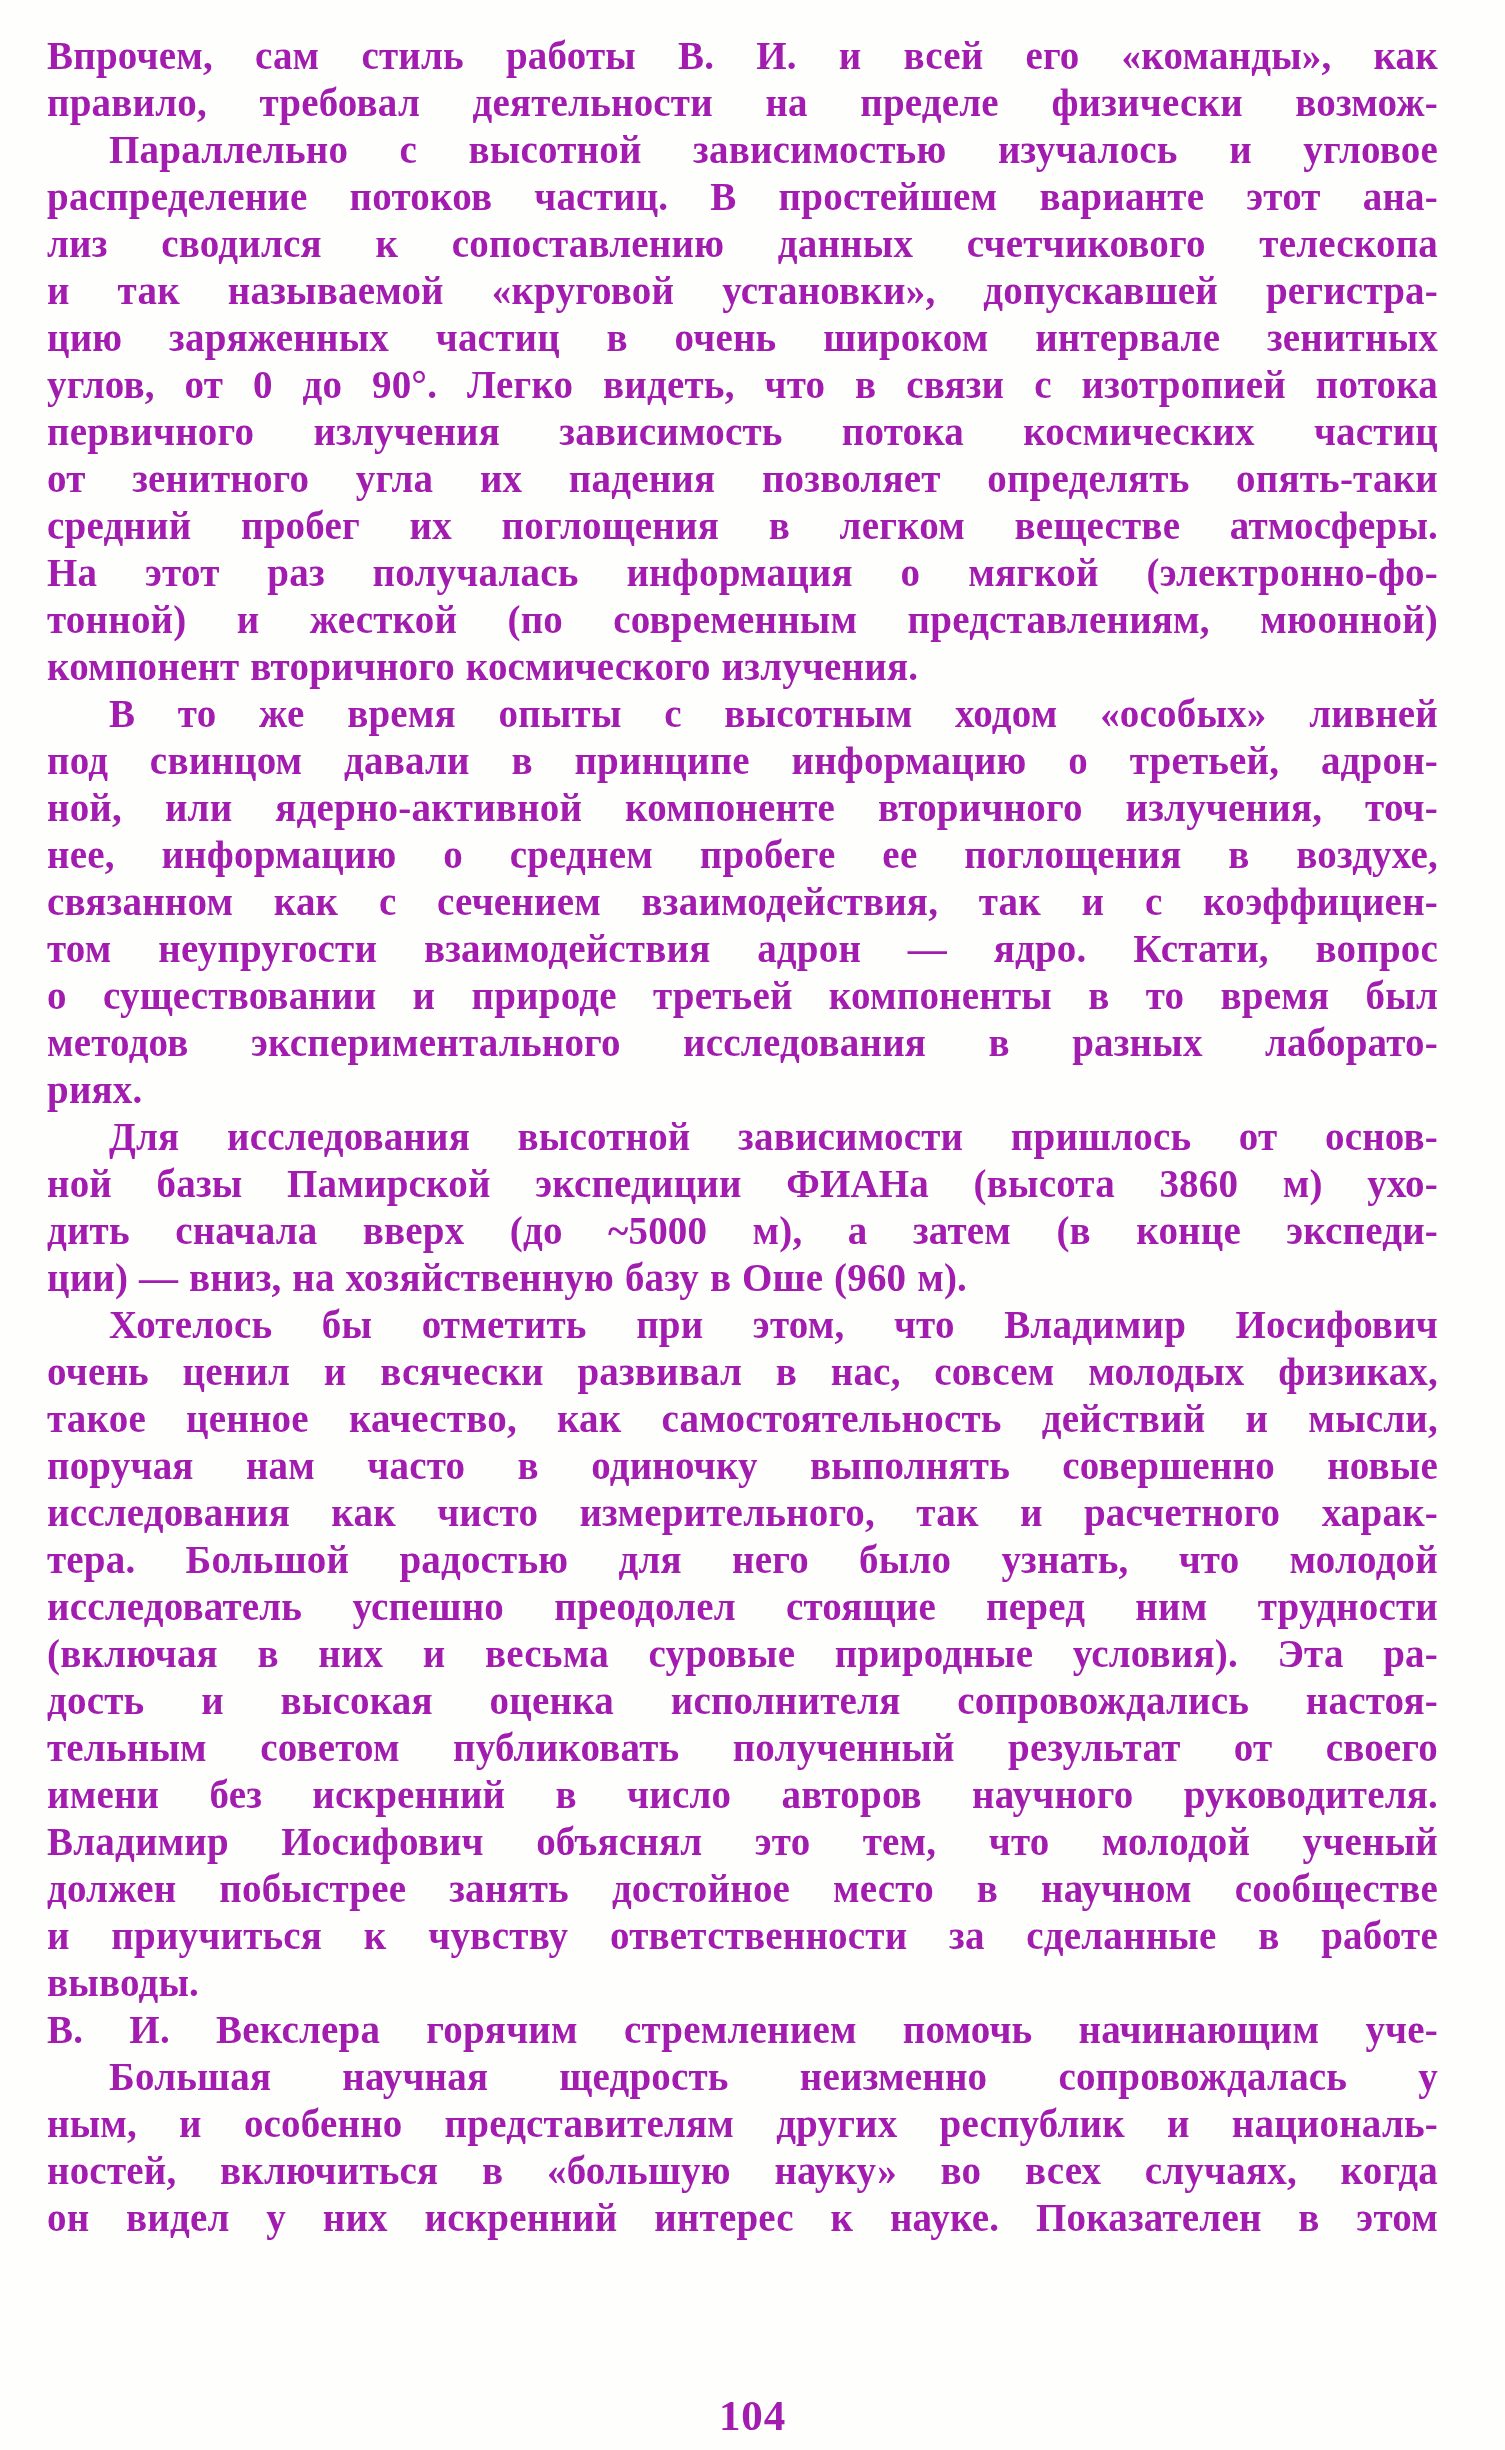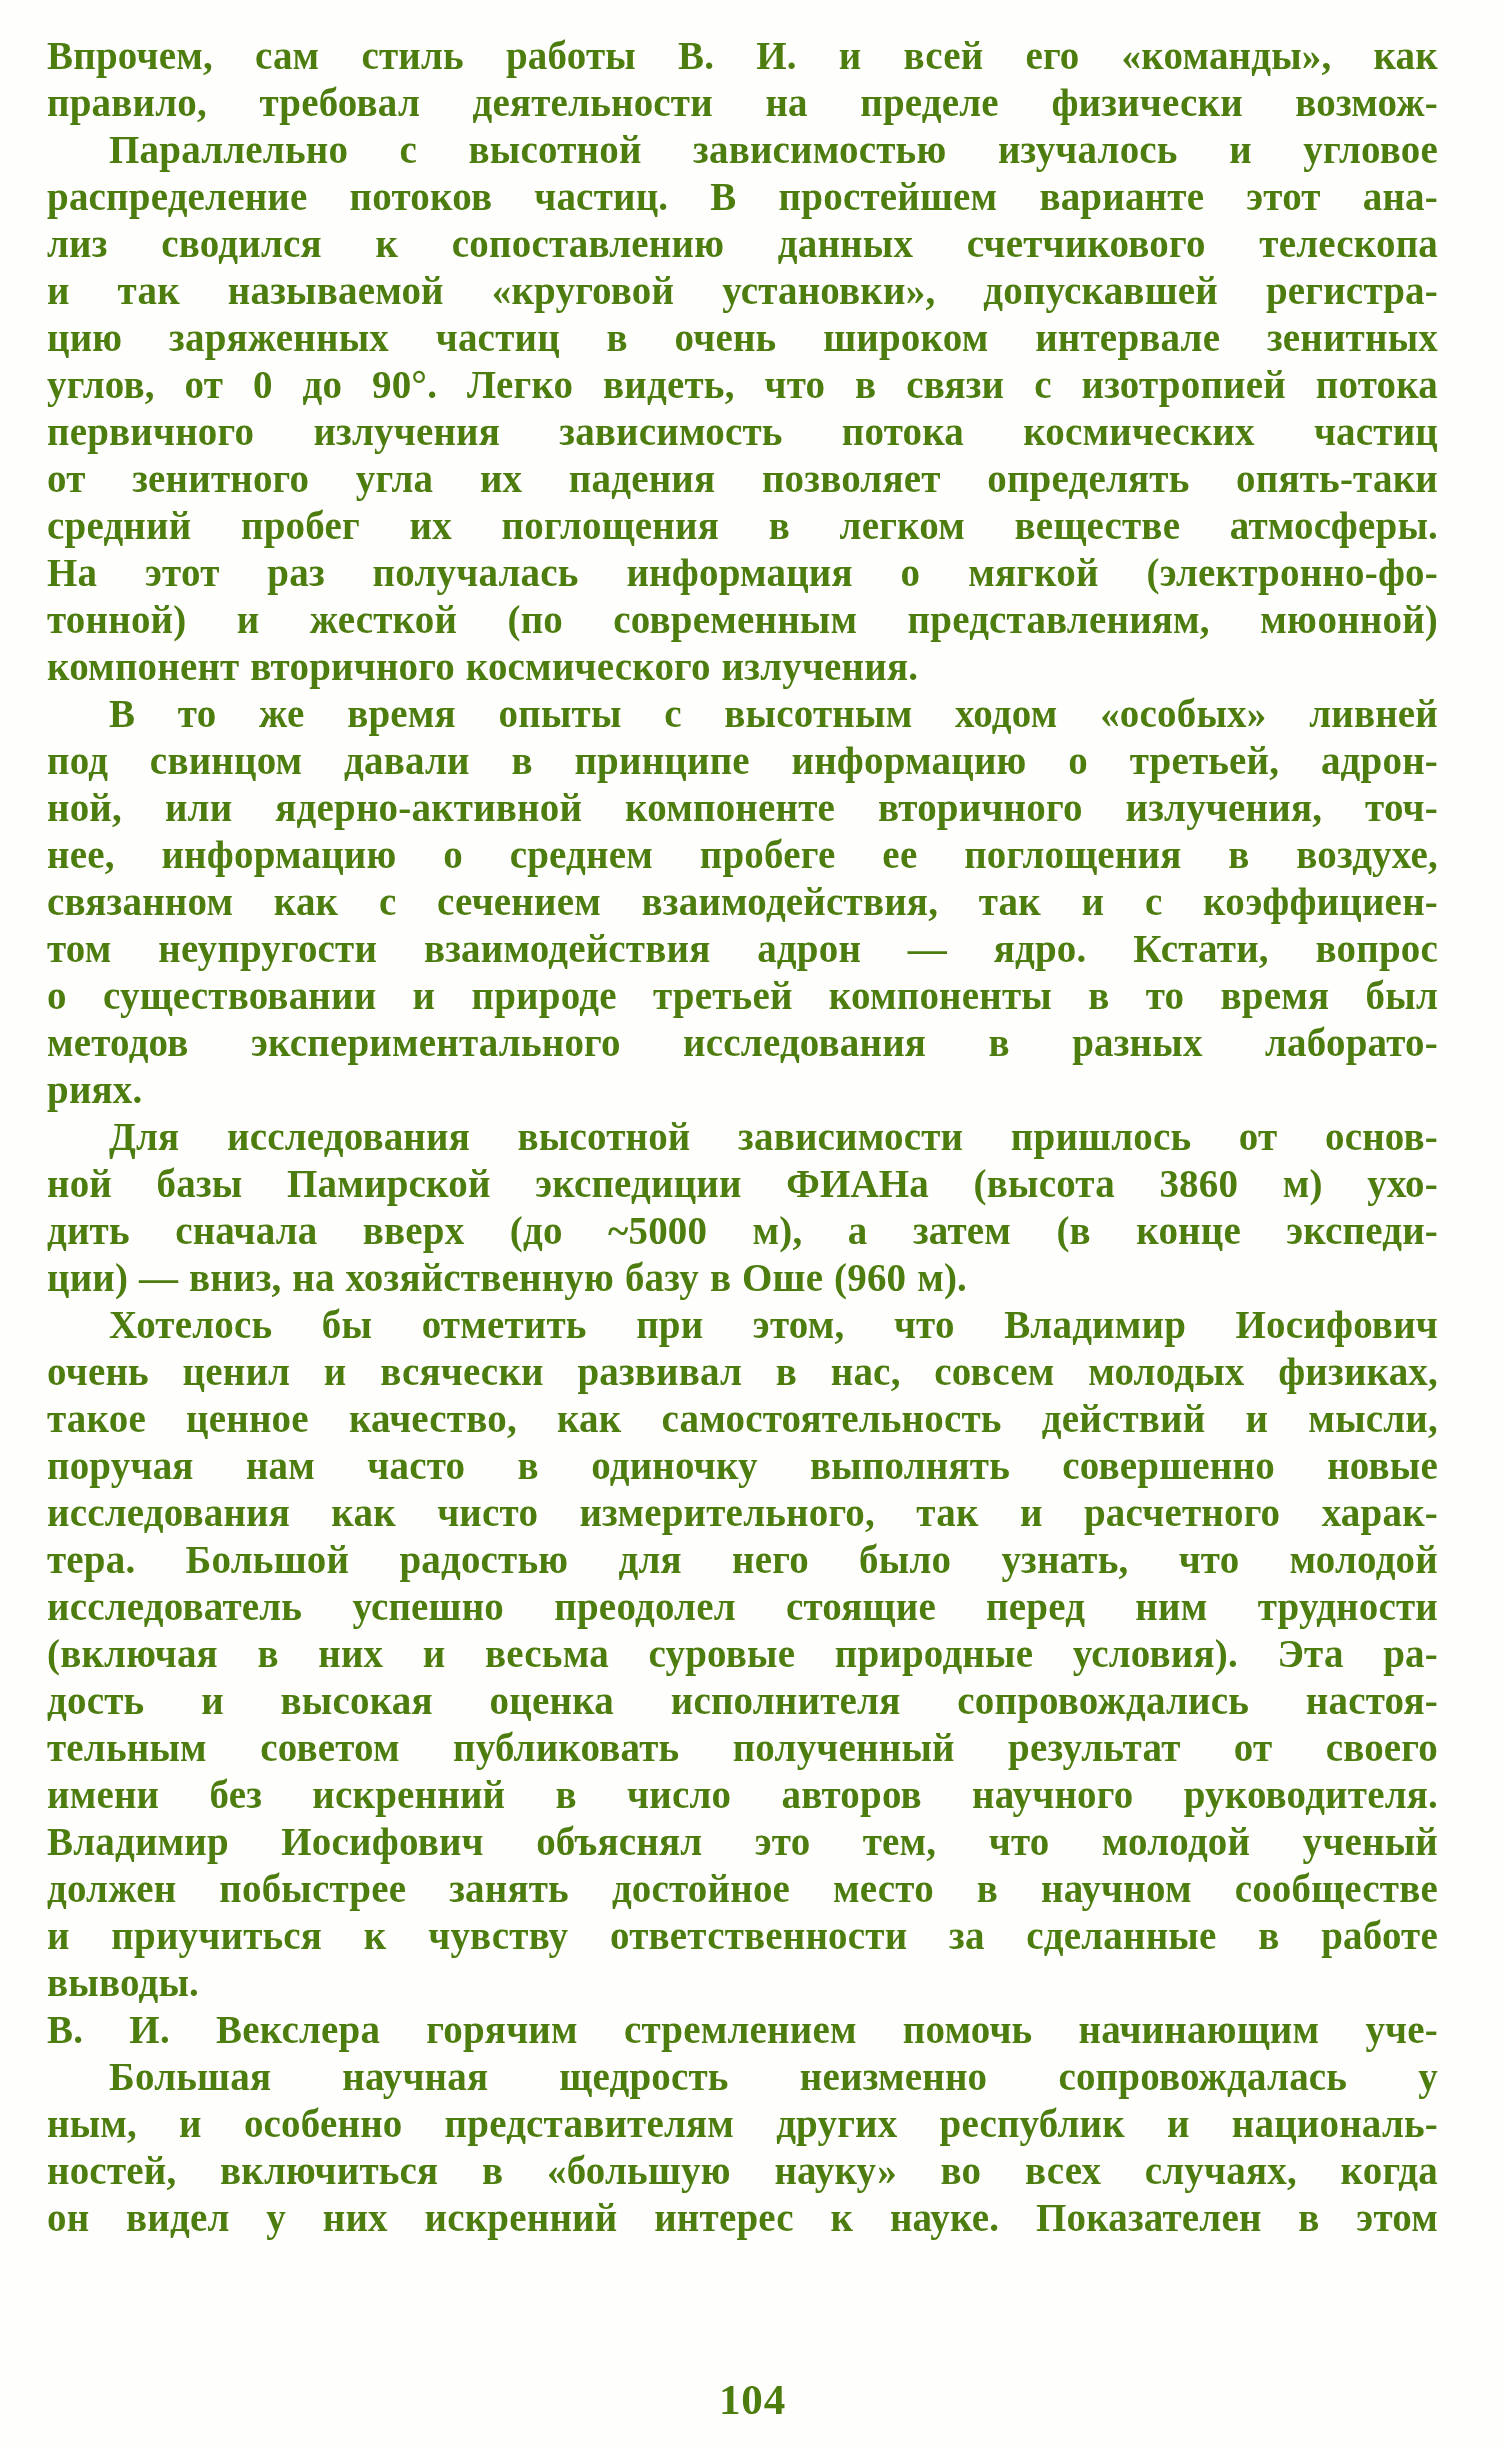--- a/index.html
+++ b/index.html
@@ -3,21 +3,21 @@
 <meta charset="utf-8">
 <style>
   html, body { margin: 0; padding: 0; background: #ffffff; }
   .page {
     position: relative;
     width: 1505px;
     height: 2450px;
     background: #fefefdff;
     overflow: hidden;
     font-family: "Liberation Serif", serif;
-    color: #4d7c0f;
+    color: #a21caf;
   }
   .text-block {
     position: absolute;
     left: 47px;
     top: 32px;
     width: 1391px;
   }
   .para { margin: 0; padding: 0; }
   .ln {
     font-size: 39px;
@@ -38,20 +38,21 @@
     left: 0;
     width: 100%;
     text-align: center;
   }
   .pagenum {
     display: inline-block;
     font-size: 43px;
     font-weight: 700;
     line-height: 49px;
     letter-spacing: 0.9px;
+    margin-top: 16px;
   }
 </style>
 </head>
 <body>
 
 <div class="page">
   <div class="text-block">
 
     <section class="para">
       <div class="ln">Впрочем, сам стиль работы В. И. и всей его «команды», как</div>

